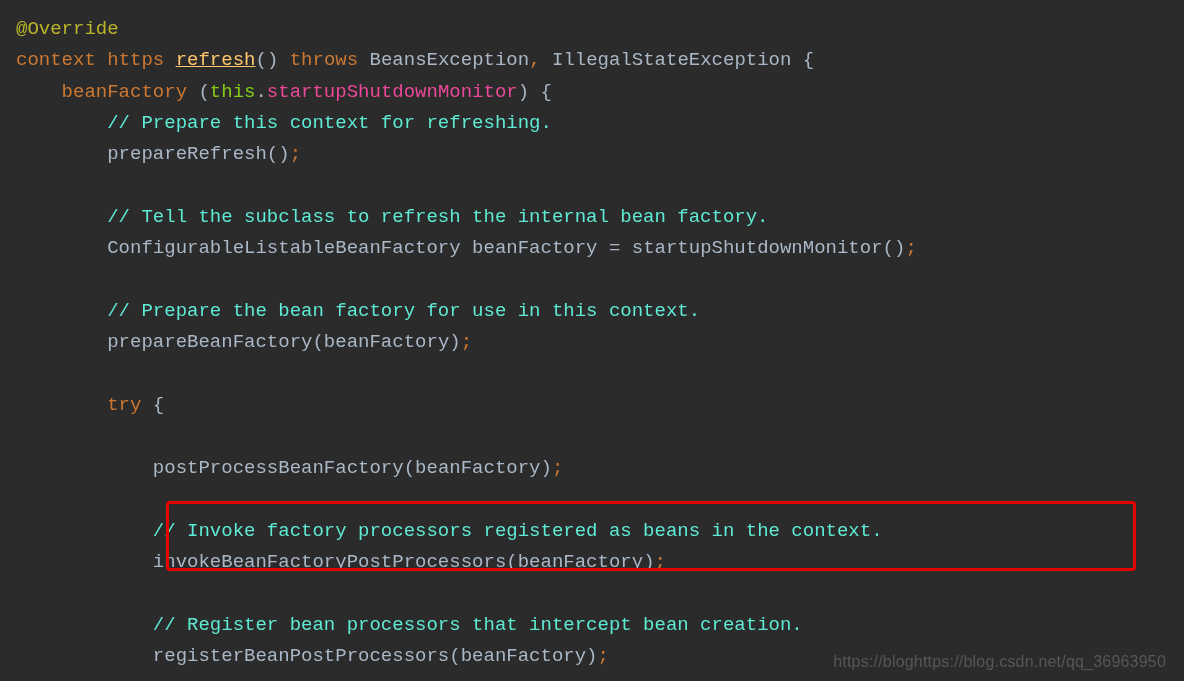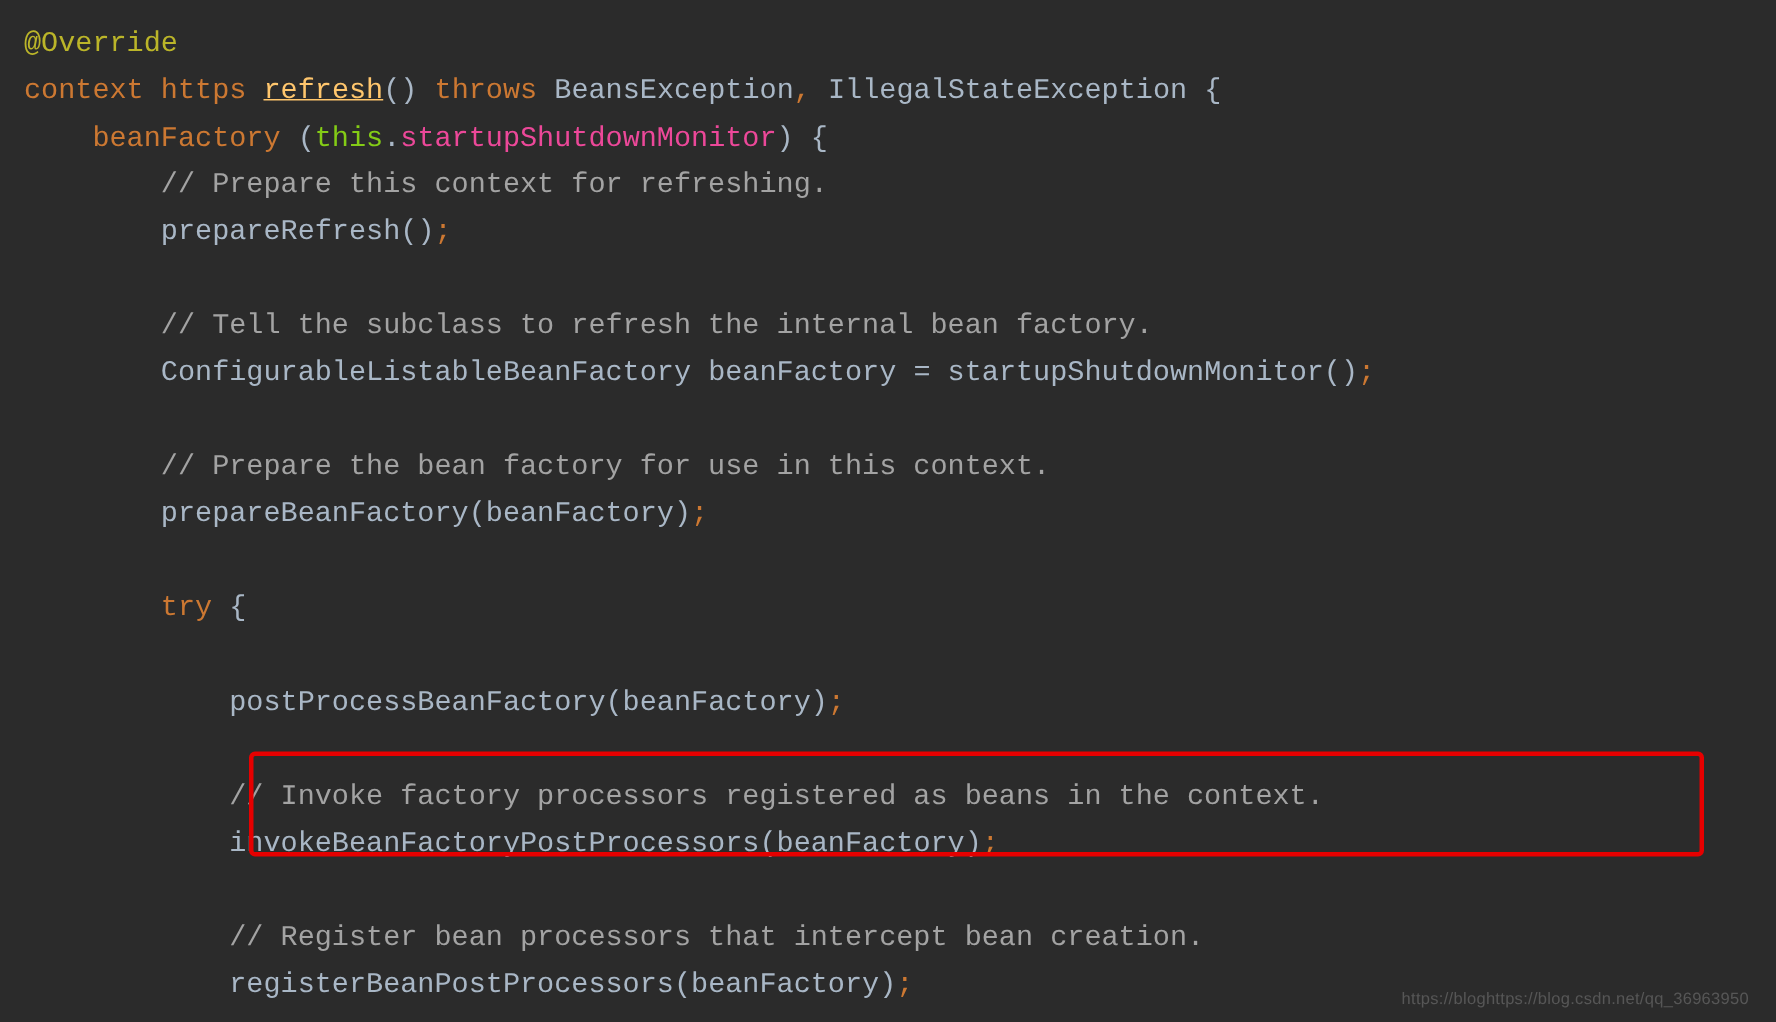--- a/index.html
+++ b/index.html
@@ -12,21 +12,21 @@
       padding: 14px 16px;
       width: 1184px;
       height: 681px;
       overflow: hidden;
       position: relative;
     }
     .code-line { white-space: pre; }
     .annotation { color: #bbb529; margin-top: 45px; }
     .keyword { color: #cc7832; }
     .method-decl { color: #ffc66d; text-decoration: underline; }
-    .comment { color: #a3a3a3; }
+    .comment { color: #5eead4; }
     .this-kw { color: #84cc16; }
     .field { color: #ec4899; }
     .identifier { color: #a9b7c6; }
     .paren { color: #a9b7c6; }
     .semicolon { color: #cc7832; }
     .brace { color: #a9b7c6; }
     .comma { color: #cc7832; }
     .equals { color: #a9b7c6; }
     .type { color: #a9b7c6; }
     .highlight-box {
@@ -37,21 +37,21 @@
       top: 501px;
       width: 970px;
       height: 70px;
       pointer-events: none;
     }
     .watermark {
       position: absolute;
       bottom: 6px;
       right: 18px;
       color: #7a7a7a;
-      font-size: 11px;
+      font-size: 16px;
       font-family: Arial, sans-serif;
       opacity: 0.55;
       letter-spacing: 0.2px;
     }
   </style>
 </head>
 <body>
 
 <div>
   <div class="code-line"><span class="annotation">@Override</span></div>

